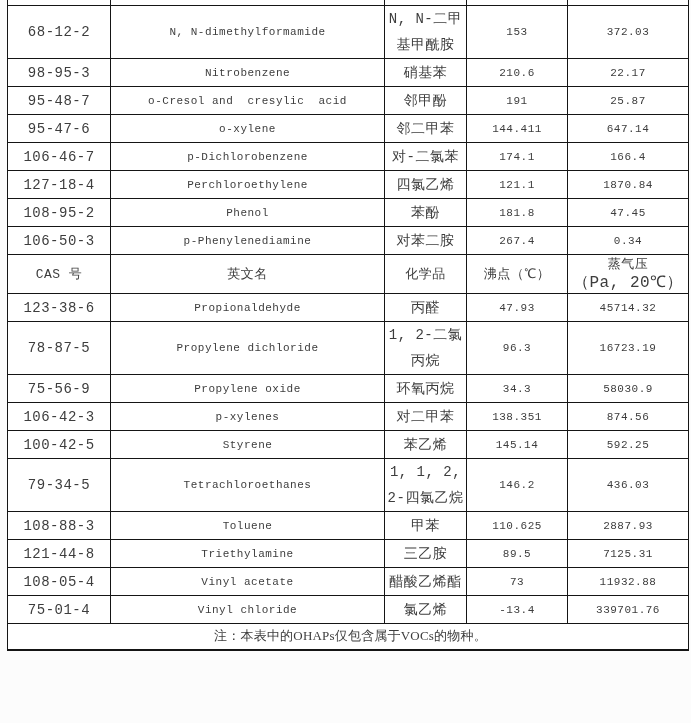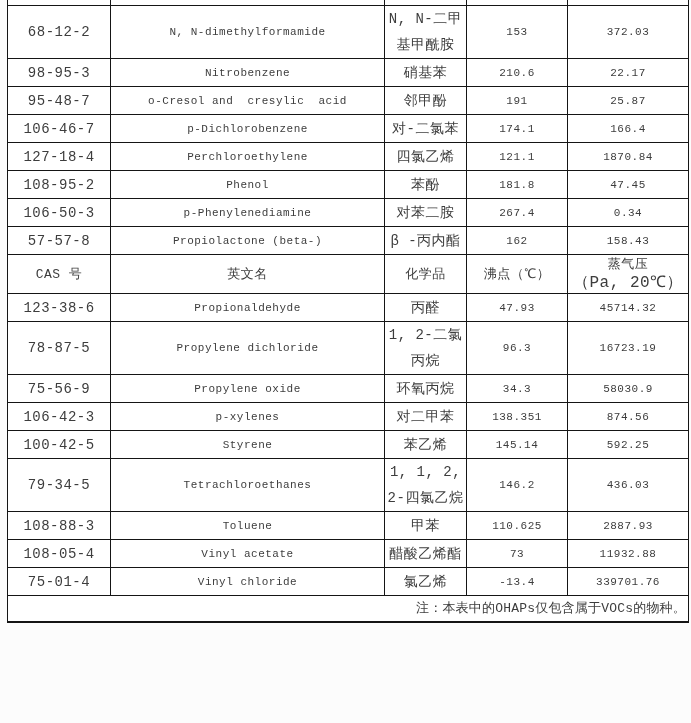--- a/index.html
+++ b/index.html
@@ -44,24 +44,25 @@
   tr.header-row { height: 32px; }
   tr.note-row { height: 26px; }
   .col-cas  { font-size: 14px; letter-spacing: 0.5px; }
   .col-name { font-size: 11px; letter-spacing: 0.5px; white-space: pre-wrap; }
   .col-chem { font-size: 14px; line-height: 26px; letter-spacing: 0.5px; }
   .col-bp, .col-vp { font-size: 11px; letter-spacing: 0.5px; }
   .head-cell { font-size: 13px; letter-spacing: 0.5px; }
   .head-sub { display: block; font-size: 16px; line-height: 19px; }
   .head-top { display: block; font-size: 13px; line-height: 19px; }
   .note-cell {
-    text-align: right;
+    text-align: center;
     font-size: 13px;
     padding-left: 7px;
     letter-spacing: 0.2px;
+    font-family: Liberation Serif, serif;
   }
 </style>
 </head>
 <body>
 
 <div class="page">
   <table class="vocs">
     <colgroup>
       <col style="width:103px">
       <col style="width:274px">
@@ -95,20 +96,27 @@
   </tr>
 
   <tr class="single">
     <td class="col-cas">95-48-7</td>
     <td class="col-name">o-Cresol and  cresylic  acid</td>
     <td class="col-chem">邻甲酚</td>
     <td class="col-bp">191</td>
     <td class="col-vp">25.87</td>
   </tr>
 
+  <tr class="single">
+    <td class="col-cas">95-47-6</td>
+    <td class="col-name">o-xylene</td>
+    <td class="col-chem">邻二甲苯</td>
+    <td class="col-bp">144.411</td>
+    <td class="col-vp">647.14</td>
+  </tr>
 
   <tr class="single">
     <td class="col-cas">106-46-7</td>
     <td class="col-name">p-Dichlorobenzene</td>
     <td class="col-chem">对-二氯苯</td>
     <td class="col-bp">174.1</td>
     <td class="col-vp">166.4</td>
   </tr>
 
   <tr class="single">
@@ -128,27 +136,20 @@
   </tr>
 
   <tr class="single">
     <td class="col-cas">106-50-3</td>
     <td class="col-name">p-Phenylenediamine</td>
     <td class="col-chem">对苯二胺</td>
     <td class="col-bp">267.4</td>
     <td class="col-vp">0.34</td>
   </tr>
 
-  <tr class="single">
-    <td class="col-cas">57-57-8</td>
-    <td class="col-name">Propiolactone (beta-)</td>
-    <td class="col-chem">β -丙内酯</td>
-    <td class="col-bp">162</td>
-    <td class="col-vp">158.43</td>
-  </tr>
 
   <tr class="header-row">
     <td class="head-cell">CAS 号</td>
     <td class="head-cell">英文名</td>
     <td class="head-cell">化学品</td>
     <td class="head-cell">沸点（℃）</td>
     <td class="head-cell">
       <span class="head-top">蒸气压</span>
       <span class="head-sub">（Pa, 20℃）</span>
     </td>
@@ -204,20 +205,27 @@
 
   <tr class="single">
     <td class="col-cas">108-88-3</td>
     <td class="col-name">Toluene</td>
     <td class="col-chem">甲苯</td>
     <td class="col-bp">110.625</td>
     <td class="col-vp">2887.93</td>
   </tr>
 
 
+  <tr class="single">
+    <td class="col-cas">121-44-8</td>
+    <td class="col-name">Triethylamine</td>
+    <td class="col-chem">三乙胺</td>
+    <td class="col-bp">89.5</td>
+    <td class="col-vp">7125.31</td>
+  </tr>
 
   <tr class="single">
     <td class="col-cas">108-05-4</td>
     <td class="col-name">Vinyl acetate</td>
     <td class="col-chem">醋酸乙烯酯</td>
     <td class="col-bp">73</td>
     <td class="col-vp">11932.88</td>
   </tr>
 
   <tr class="single">

